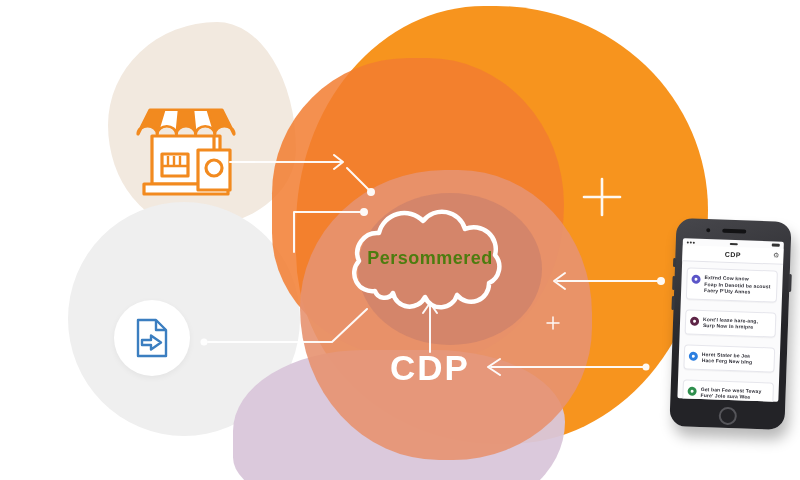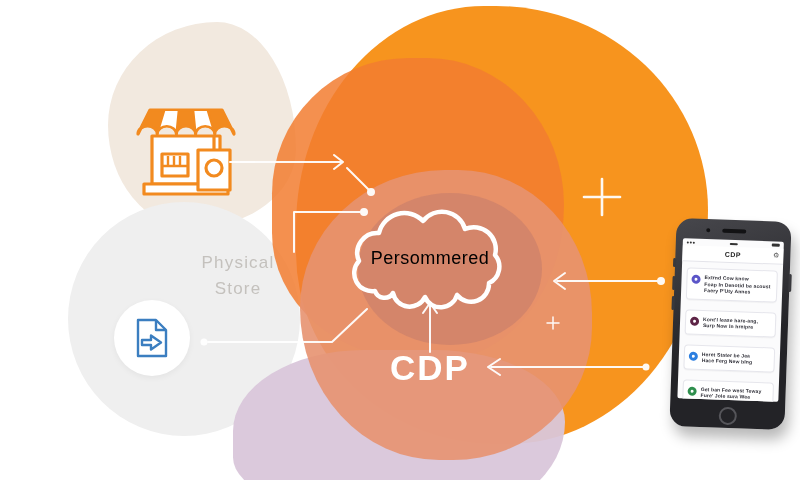--- a/index.html
+++ b/index.html
@@ -20,21 +20,21 @@
   .blob-salmon{left:300px;top:170px;width:292px;height:290px;background:rgba(231,146,112,.9);
       border-radius:52% 48% 50% 50% / 50% 52% 48% 55%;z-index:4;}
   .blob-rose{left:358px;top:193px;width:184px;height:152px;background:rgba(150,100,110,.25);
       border-radius:50%;z-index:5;}
 
   
   .physical-store{position:absolute;left:188px;top:250px;width:100px;text-align:center;z-index:6;
       color:#C4C1BD;font-size:17px;letter-spacing:1.2px;line-height:26px;}
   .cloud-wrap{position:absolute;left:345px;top:203px;width:170px;height:110px;z-index:7;}
   .cloud-label{position:absolute;left:0;top:0;width:100%;height:100%;display:flex;align-items:center;
-      justify-content:center;color:#000000;font-size:18px;font-weight:normal;letter-spacing:.5px;}
+      justify-content:center;color:#4d7c0f;font-size:18px;font-weight:bold;letter-spacing:.5px;}
   .cdp-label{position:absolute;left:379px;top:348px;width:102px;text-align:center;z-index:7;
       color:#fff;font-size:35px;font-weight:800;letter-spacing:2px;}
 
   
   .store-icon{position:absolute;left:136px;top:106px;width:100px;height:94px;z-index:6;}
   .doc-circle{position:absolute;left:114px;top:300px;width:76px;height:76px;background:#fff;
       border-radius:50%;z-index:6;display:flex;align-items:center;justify-content:center;
       box-shadow:0 2px 6px rgba(0,0,0,.05);}
 
   .arrows{position:absolute;left:0;top:0;z-index:8;pointer-events:none;}
@@ -93,24 +93,20 @@
       <path d="M32 50 V60 M38 50 V60 M44 50 V60 M26 60 H52" fill="none" stroke-width="2.4"></path>
       <path d="M14 4 H86 L98 28 A9.6 8 0 0 0 78.8 28 A9.6 8 0 0 0 59.6 28 A9.6 8 0 0 0 40.4 28 A9.6 8 0 0 0 21.2 28 A9.6 8 0 0 0 2 28 Z" fill="#F28A1F"></path>
       <path d="M28.4 4 L42.8 4 L40.4 28 A9.6 8 0 0 0 21.2 28 Z" fill="#FFFFFF" stroke-width="2.2"></path>
       <path d="M57.2 4 L71.6 4 L78.8 28 A9.6 8 0 0 0 59.6 28 Z" fill="#FFFFFF" stroke-width="2.2"></path>
       <path d="M78 30 V44" fill="none"></path>
       <rect x="62" y="44" width="32" height="40" fill="#FFFFFF"></rect>
       <circle cx="78" cy="62" r="8" fill="none"></circle>
     </g>
   </svg>
 
-  <div class="physical-store">
-    <div>Physical</div>
-    <div>Store</div>
-  </div>
 
   <div class="doc-circle">
     <svg width="40" height="44" viewBox="0 0 40 44">
       <g stroke="#3B7EC0" stroke-width="2.4" fill="none" stroke-linejoin="round">
         <path d="M6 4 H24 L34 14 V40 H6 Z"></path>
         <path d="M24 4 V14 H34"></path>
         <path d="M10 24 H19 V19.5 L29 26.5 L19 33.5 V29 H10 Z"></path>
       </g>
     </svg>
   </div>

